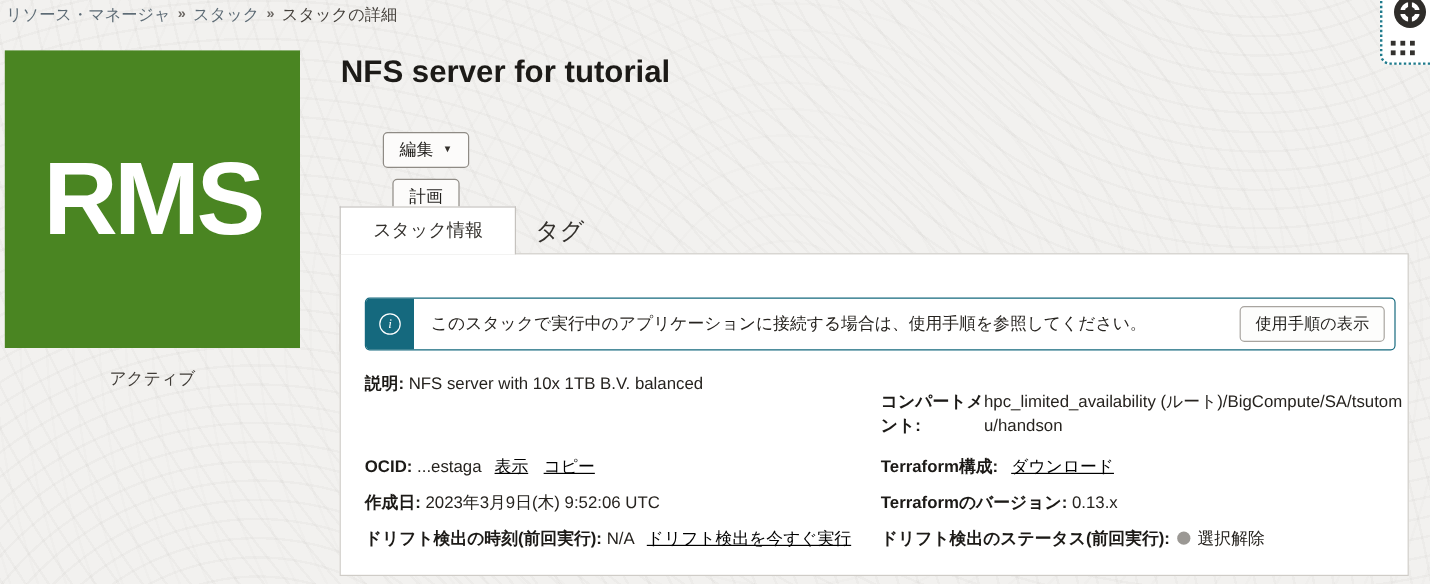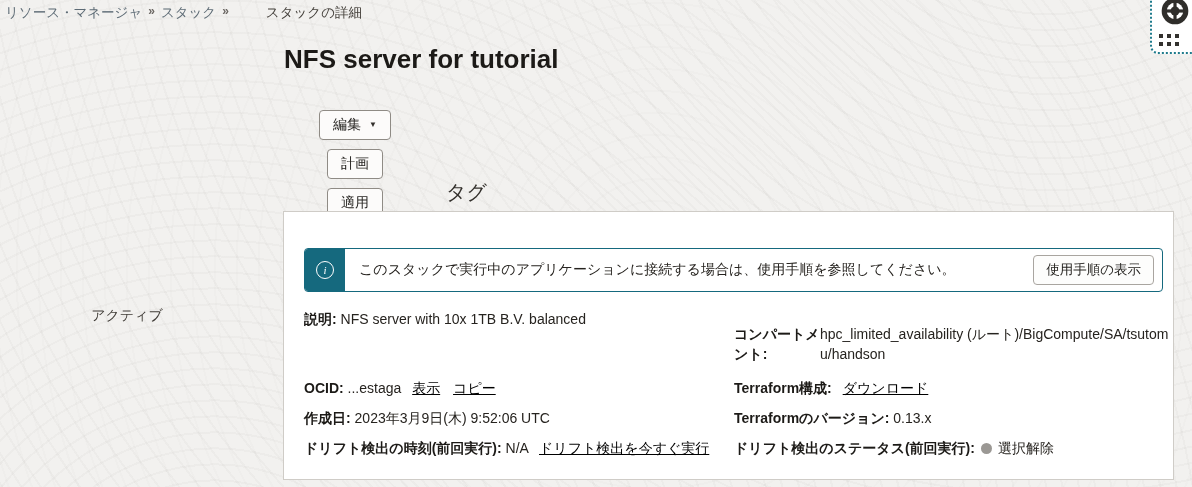--- a/index.html
+++ b/index.html
@@ -16,21 +16,21 @@
     position:relative;width:1192px;height:487px;overflow:hidden;
     background-color:#f2f1ef;
     background-image:
       repeating-radial-gradient(circle at 18% 135%, rgba(120,115,108,0.045) 0 2px, transparent 2px 16px),
       repeating-radial-gradient(circle at 88% -40%, rgba(120,115,108,0.045) 0 2px, transparent 2px 16px),
       repeating-radial-gradient(circle at 55% 55%, rgba(120,115,108,0.025) 0 2px, transparent 2px 22px);
   }
   
   .breadcrumb{position:absolute;left:5px;top:4px;font-size:13.5px;display:flex;gap:6px;}
   .breadcrumb .crumb-link{color:#5d6b75;text-decoration:none;cursor:pointer;}
-  .breadcrumb .crumb-current{color:#45413c;margin-left:31px;}
+  .breadcrumb .crumb-current{color:#45413c;}
   .breadcrumb .sep{color:#6b6763;font-weight:bold;font-size:12px;}
   
   .help-box{
     position:absolute;left:1150px;top:-10px;width:58px;height:64px;
     background:#fff;border:2px dotted #1f7b8c;border-radius:8px;
     display:flex;flex-direction:column;align-items:flex-start;justify-content:flex-end;
     padding:4px 0 6px 7px;gap:3px;
   }
   .dots-grid{display:grid;grid-template-columns:repeat(3,4px);grid-auto-rows:4px;gap:4px;}
   .dots-grid i{background:#33312e;display:block;}
@@ -133,20 +133,23 @@
     <span class="dots-grid">
       <i></i>
         <i></i>
         <i></i>
         <i></i>
         <i></i>
         <i></i>
     </span>
   </div>
 
+  <div class="tile">
+    <span class="tile-logo">RMS</span>
+  </div>
   <div class="tile-status">アクティブ</div>
 
   <h1 class="page-title">NFS server for tutorial</h1>
 
   <div class="toolbar">
     <button class="btn">
       <span>編集</span>
       <span class="chev">▼</span>
     </button>
     <button class="btn">
@@ -158,20 +161,21 @@
     <button class="btn btn-destroy">
       <span>破棄</span>
       <span class="destroy-ellipse"></span>
     </button>
     <button class="btn">
       <span>他のアクション</span>
       <span class="chev">▼</span>
     </button>
   </div>
 
+  <div class="tab-active">スタック情報</div>
   <div class="tab-inactive">タグ</div>
 
   <div class="panel">
 
     <div class="banner">
       <div class="banner-icon-block">
         <span class="info-circle">i</span>
       </div>
       <span class="banner-message">このスタックで実行中のアプリケーションに接続する場合は、使用手順を参照してください。</span>
       <button class="banner-btn">使用手順の表示</button>

